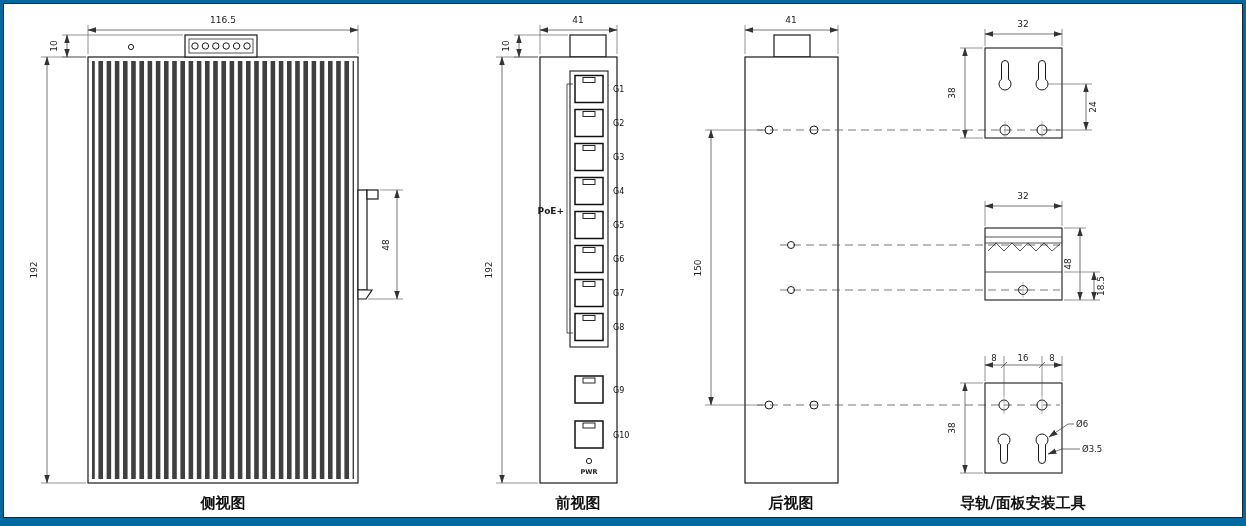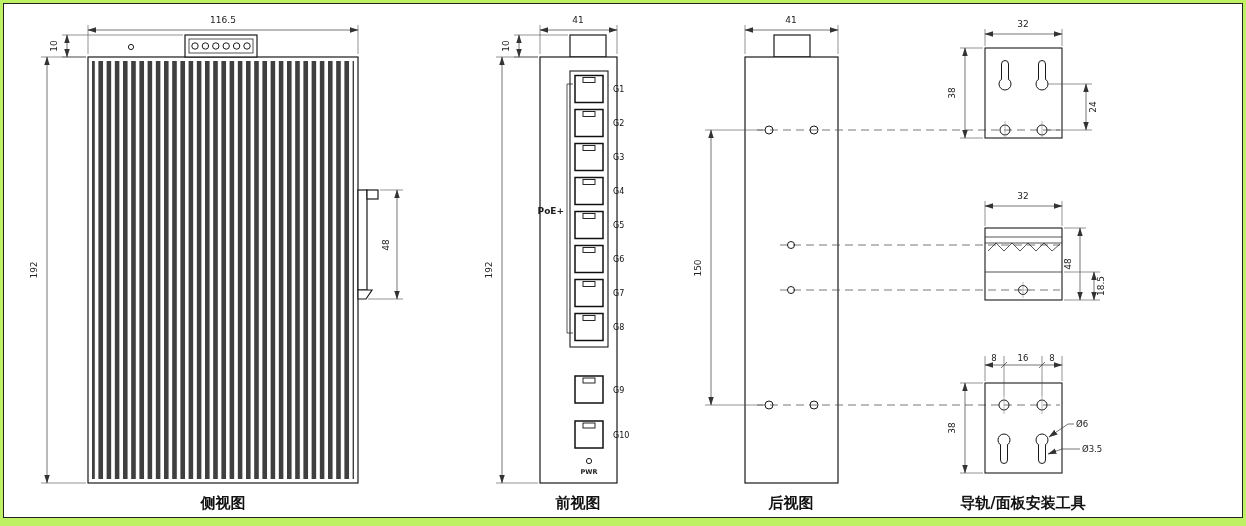--- a/index.html
+++ b/index.html
@@ -1,16 +1,16 @@
 <!DOCTYPE html>
 <html><head>
 <meta charset="utf-8">
 <style>
   html,body{margin:0;padding:0;background:#ffffff;}
-  .sheet{width:1246px;height:526px;position:relative;background:#bef264;overflow:hidden;}
+  .sheet{width:1246px;height:526px;position:relative;background:#0369a1;overflow:hidden;}
   svg{display:block;}
   text{font-family:"DejaVu Sans","Liberation Sans",sans-serif;fill:#1a1a1a;}
   .body-ol{fill:#ffffff;stroke:#1a1a1a;stroke-width:1.2;}
   .nf{fill:none;stroke:#1a1a1a;stroke-width:1.1;}
   .thin{fill:none;stroke:#2a2a2a;stroke-width:.8;}
   .ext{stroke:#4a4a4a;stroke-width:.6;}
   .dl{stroke:#3a3a3a;stroke-width:.7;}
   .dash{stroke:#555;stroke-width:.8;stroke-dasharray:8 5;fill:none;}
   .cross{stroke:#8a8a8a;stroke-width:.6;}
   .dim-t{font-size:9px;fill:#222;}

